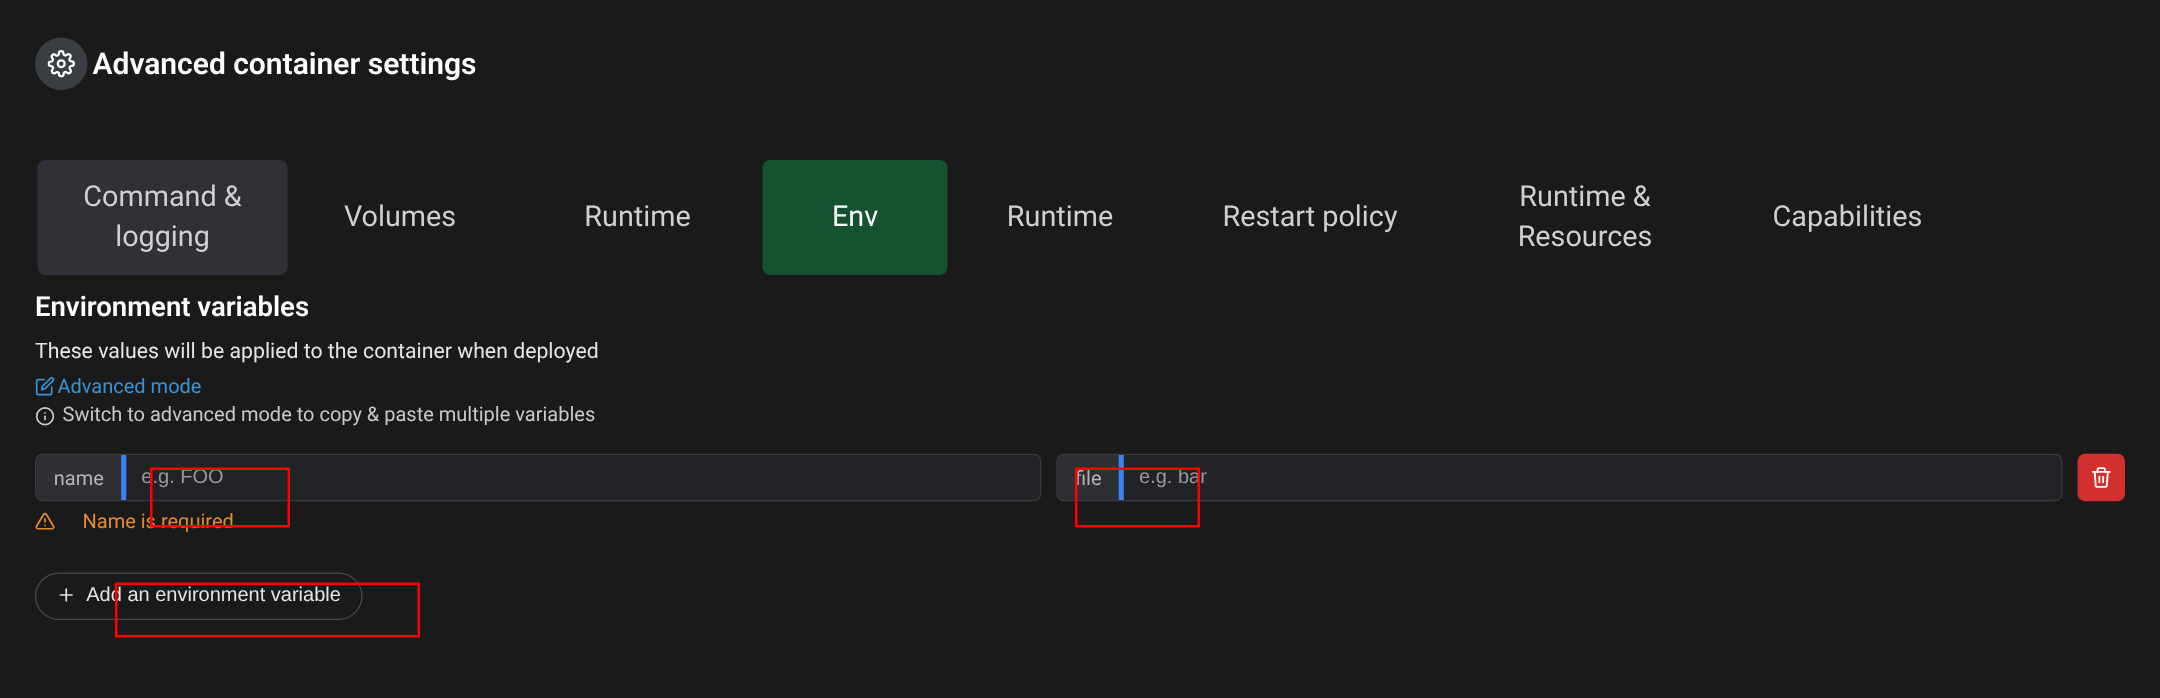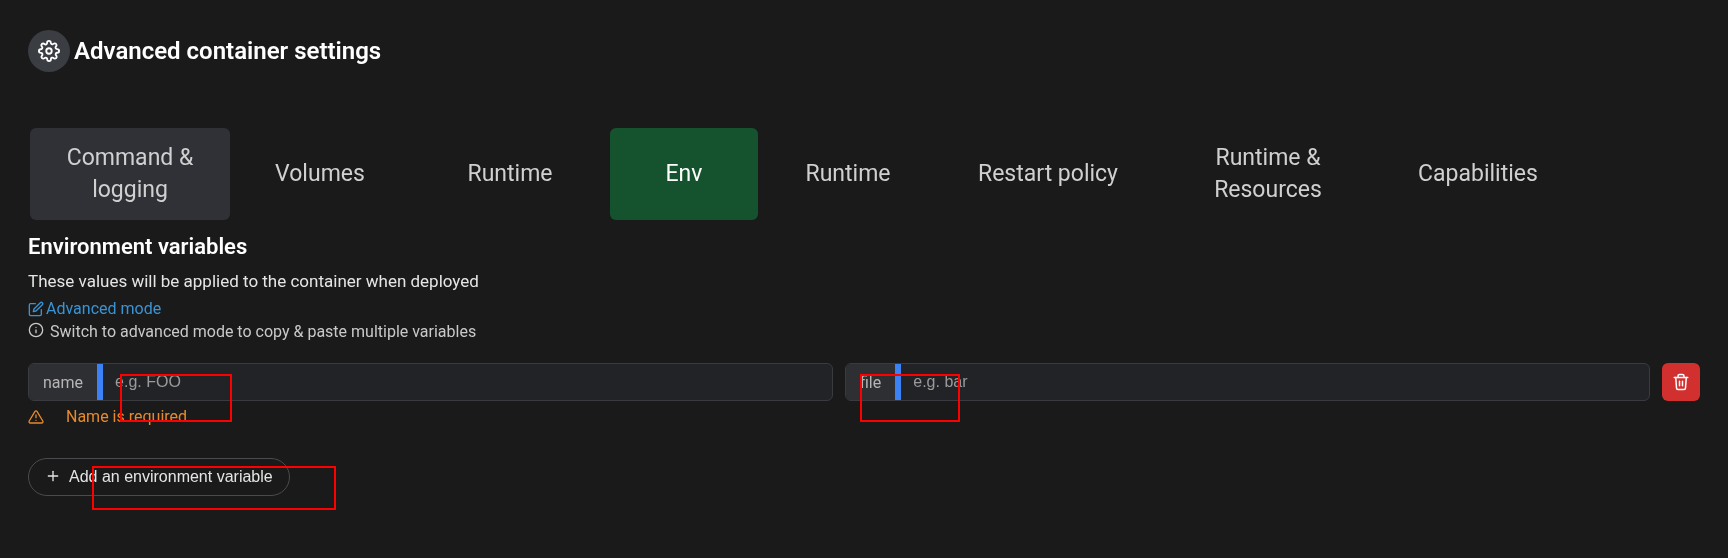--- a/index.html
+++ b/index.html
@@ -82,21 +82,21 @@
     .link-row {
       display: flex;
       align-items: center;
       gap: 2px;
       margin-bottom: 4px;
     }
     .link-row svg { width: 16px; height: 16px; }
     .link-blue { color: #3994d6; font-size: 16px; cursor: pointer; }
     .hint-row {
       display: flex;
-      align-items: flex-start;
+      align-items: flex-end;
       gap: 6px;
       color: #c9c9c9;
       font-size: 16px;
       margin-bottom: 22px;
     }
     .hint-row svg { width: 16px; height: 16px; }
     
     .env-row {
       display: flex;
       gap: 12px;
@@ -114,21 +114,21 @@
     .input-group.name-g { flex: 1 1 48%; }
     .input-group.value-g { flex: 1 1 48%; }
     .input-label {
       background: #2e2f32;
       padding: 0 14px;
       color: #b5b5b5;
       font-size: 16px;
       height: 100%;
       display: flex;
       align-items: center;
-      border-right: 6px solid #3b82f6;
+      border-right: 4px solid #3b82f6;
     }
     .input-field {
       flex: 1;
       background: transparent;
       border: none;
       outline: none;
       color: #e5e5e5;
       font-size: 16px;
       padding: 0 12px;
       height: 100%;

